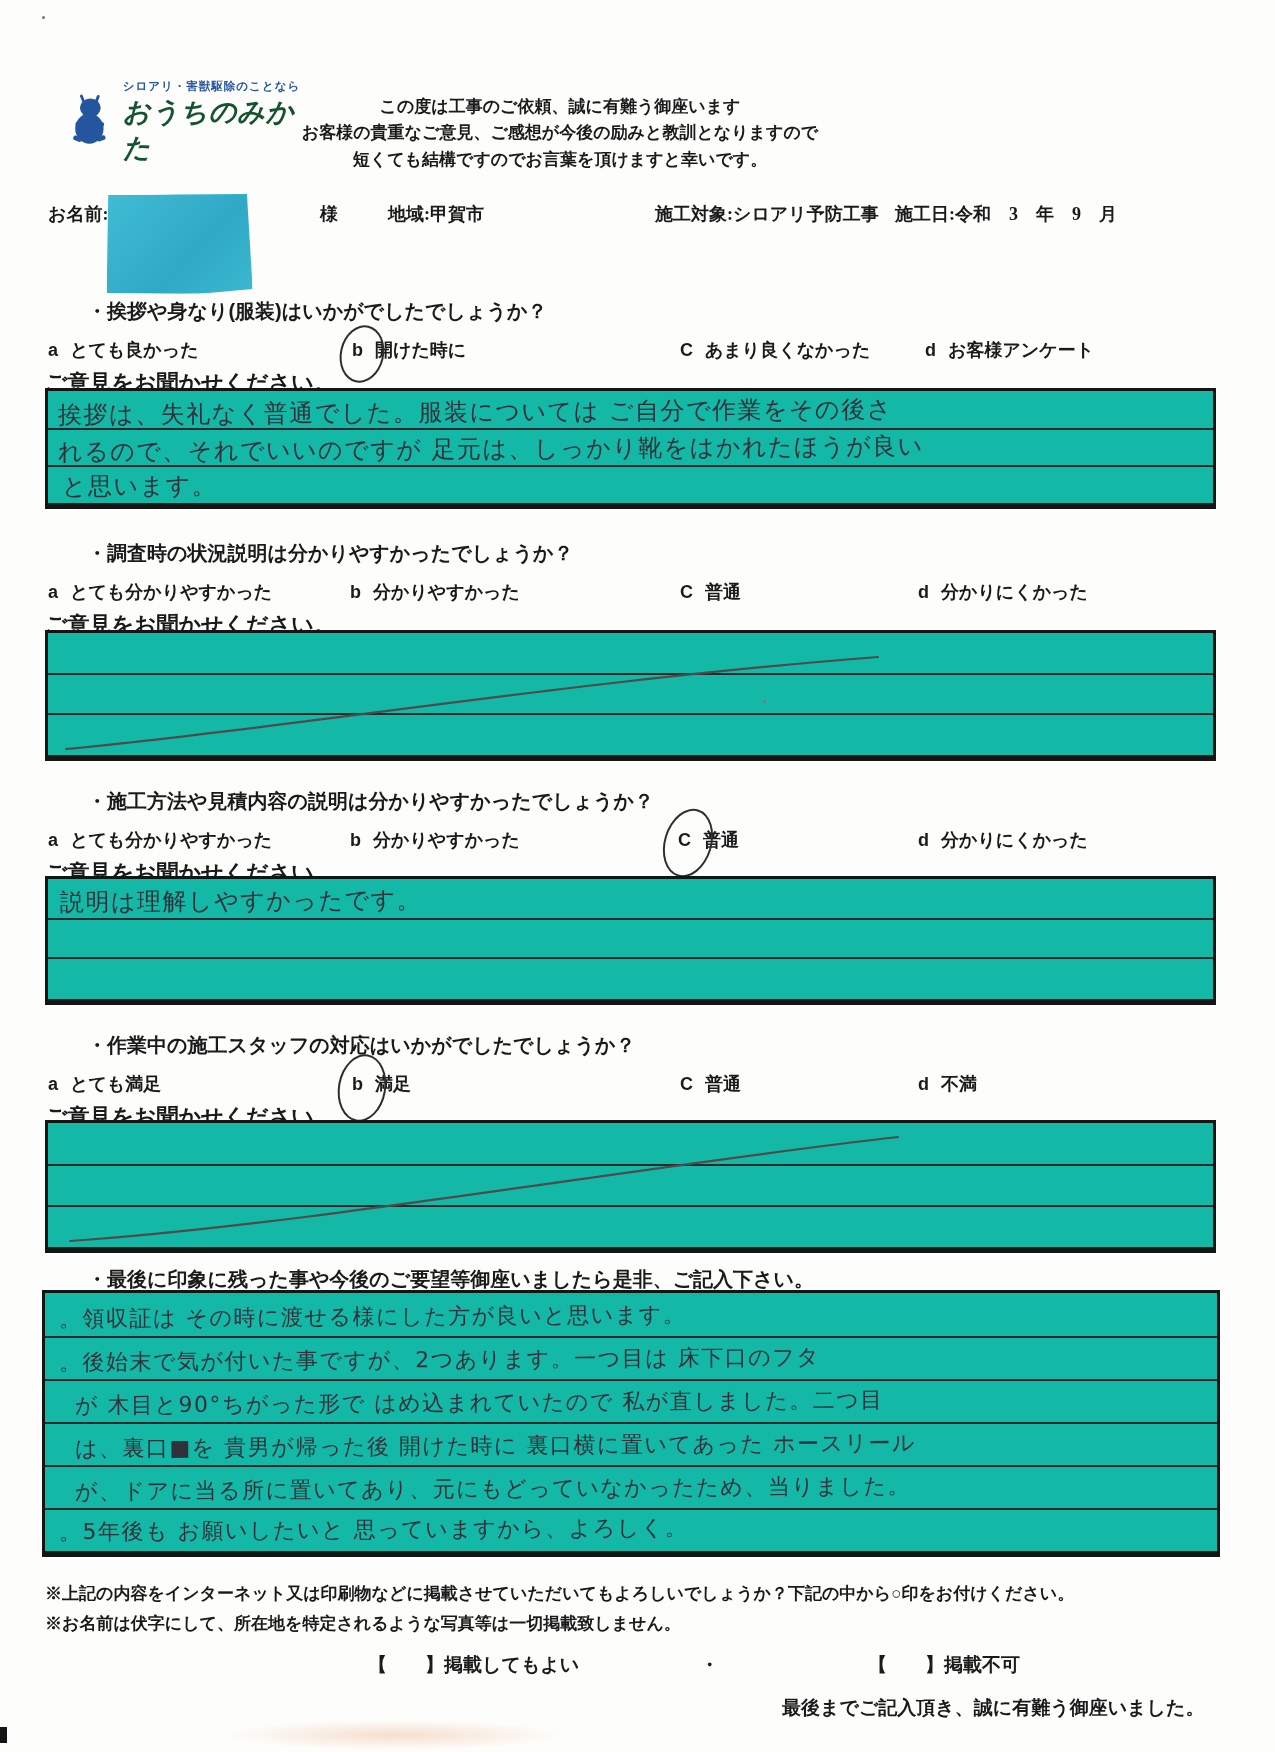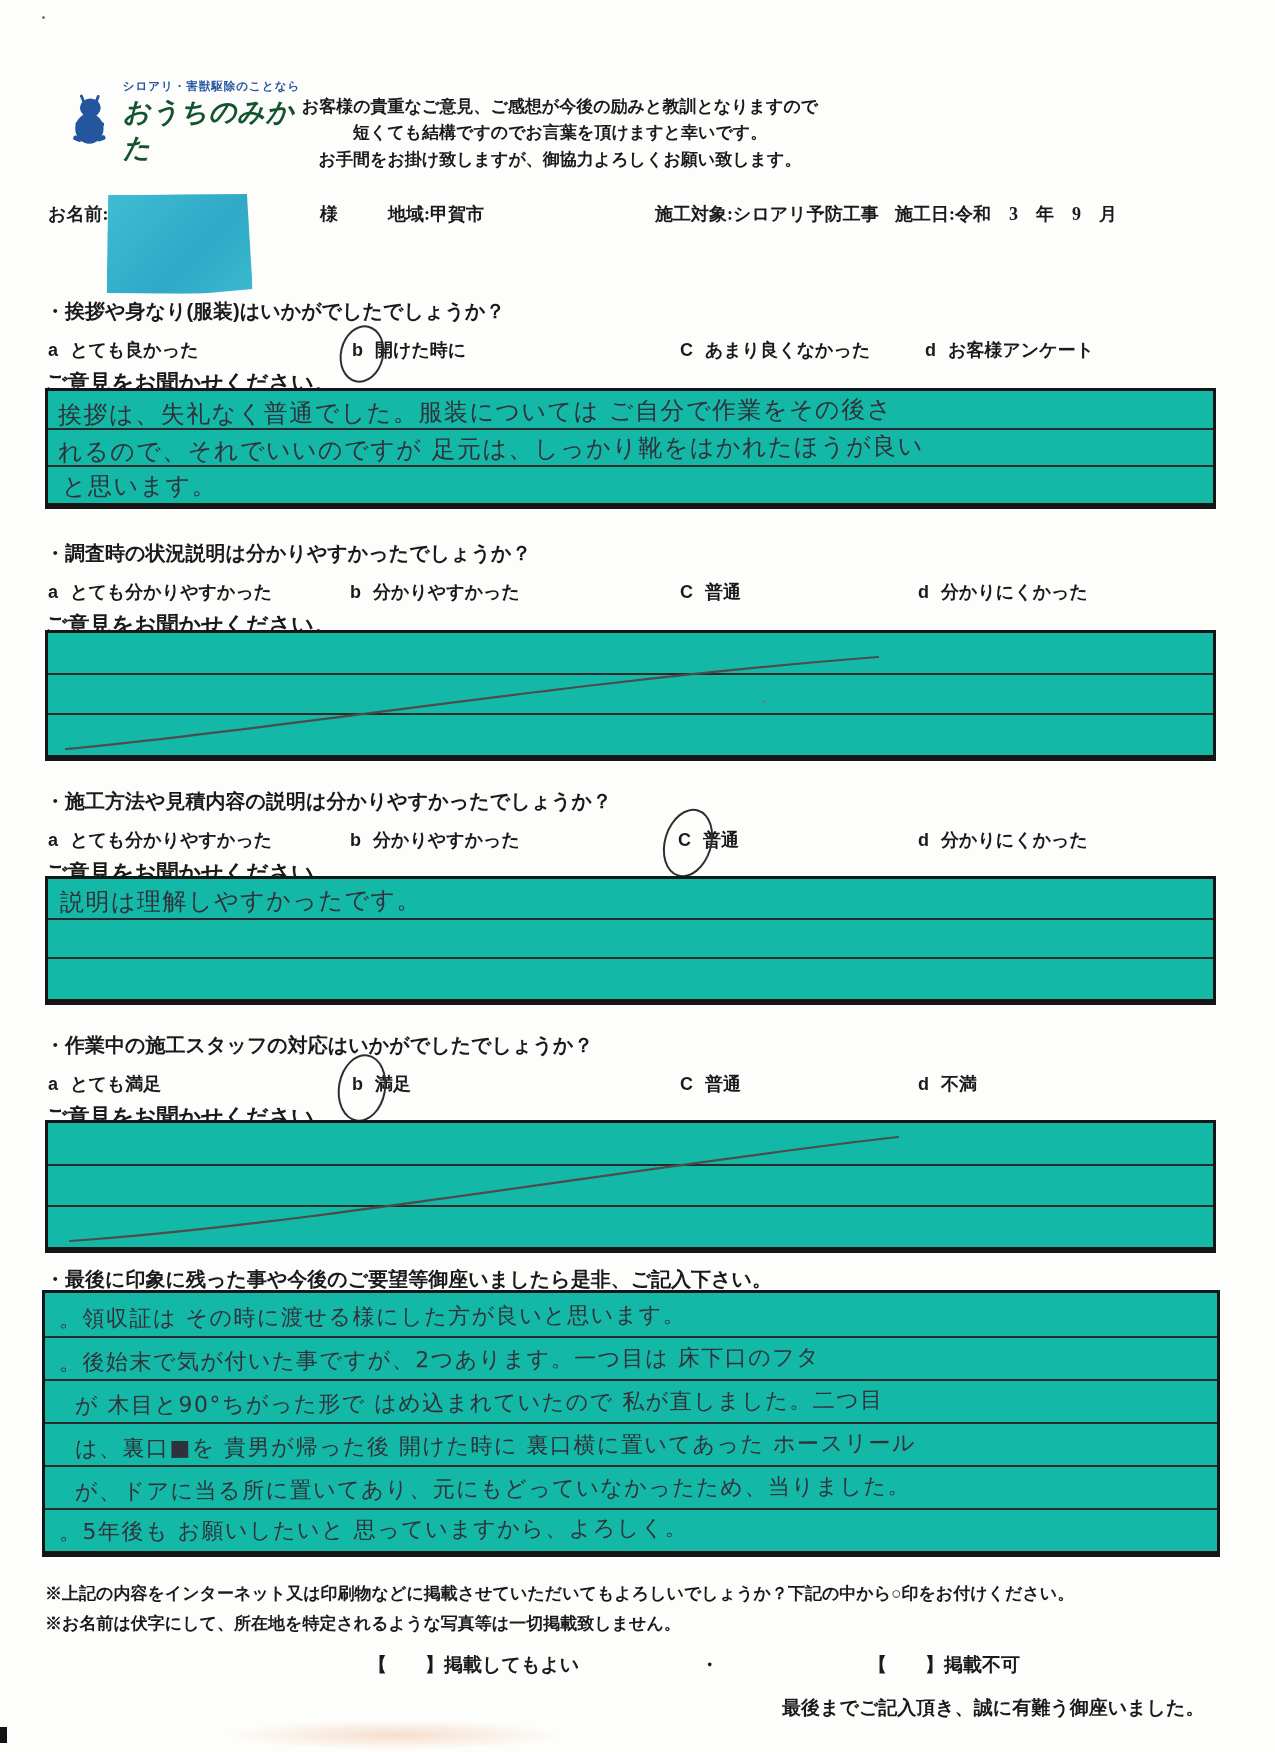--- a/index.html
+++ b/index.html
@@ -12,21 +12,21 @@
   
   .logo{top:86px;left:62px;width:250px;height:72px;display:flex;align-items:center;}
   .logo-txt{margin-left:6px;}
   .logo-tag{font-family:"Liberation Sans",sans-serif;font-size:11.5px;font-weight:bold;color:#2456a0;letter-spacing:1px;}
   .logo-brand{font-family:"Liberation Sans",sans-serif;font-size:27px;font-weight:bold;color:#14532d;letter-spacing:1px;font-style:italic;}
   
   .info{font-size:18px;font-weight:bold;white-space:nowrap;}
   .redact{top:194px;left:106px;width:146px;height:100px;background:linear-gradient(135deg,#41bcd4,#2fa9c6 60%,#3cb8d0);transform:rotate(-0.8deg);
           clip-path:polygon(2% 0,97% 1%,100% 96%,64% 100%,0 98%);}
   
-  .q-title{font-family:"Liberation Sans",sans-serif;font-size:20px;font-weight:bold;white-space:nowrap;}
+  .q-title{font-family:"Liberation Sans",sans-serif;font-size:20px;font-weight:bold;white-space:nowrap;margin-left:42px;}
   .opt{position:absolute;font-family:"Liberation Sans",sans-serif;font-size:18px;font-weight:bold;white-space:nowrap;}
   .opt .key{display:inline-block;margin-right:12px;}
   .circle{position:absolute;border:2.2px solid #2e2e2e;border-radius:50%;}
   .c-label{font-family:"Liberation Sans",sans-serif;font-size:22px;font-weight:bold;}
   .cbox{position:absolute;width:1165px;background:#14b8a6;border:3px solid #151515;border-bottom-width:6px;}
   .rule{position:absolute;left:0;width:100%;height:1.6px;background:#2a2a2a;}
   .hand{position:absolute;font-family:"DejaVu Sans",sans-serif;color:#31313b;font-size:24px;
         letter-spacing:1.5px;white-space:nowrap;transform:rotate(-0.4deg);}
   .hand-sm{font-size:22px;}
   .strike{position:absolute;left:0;top:0;}
@@ -38,23 +38,23 @@
           background:radial-gradient(ellipse at center,rgba(233,166,120,0.35),rgba(233,166,120,0) 70%);}
   .edge-mark{top:1727px;left:0;width:7px;height:16px;background:#141414;}
   .dot{width:3px;height:3px;background:#777;border-radius:50%;}
 </style>
 </head>
 <body>
 
 <div class="page">
 
   <div class="abs intro center">
+    <div>この度は工事のご依頼、誠に有難う御座います</div>
     <div>お客様の貴重なご意見、ご感想が今後の励みと教訓となりますので</div>
     <div>短くても結構ですのでお言葉を頂けますと幸いです。</div>
-    <div>お手間をお掛け致しますが、御協力よろしくお願い致します。</div>
   </div>
 
   <div class="abs logo">
     <svg width="58" height="62" viewBox="0 0 58 62">
       <g fill="#2456a0">
         <ellipse cx="30" cy="16" rx="11" ry="10"></ellipse>
         <ellipse cx="29" cy="38" rx="15" ry="16"></ellipse>
         <rect x="14" y="30" width="8" height="5" rx="2" transform="rotate(-30 18 32)"></rect>
         <rect x="36" y="30" width="9" height="5" rx="2" transform="rotate(28 40 32)"></rect>
         <rect x="12" y="46" width="9" height="5" rx="2" transform="rotate(22 16 48)"></rect>

